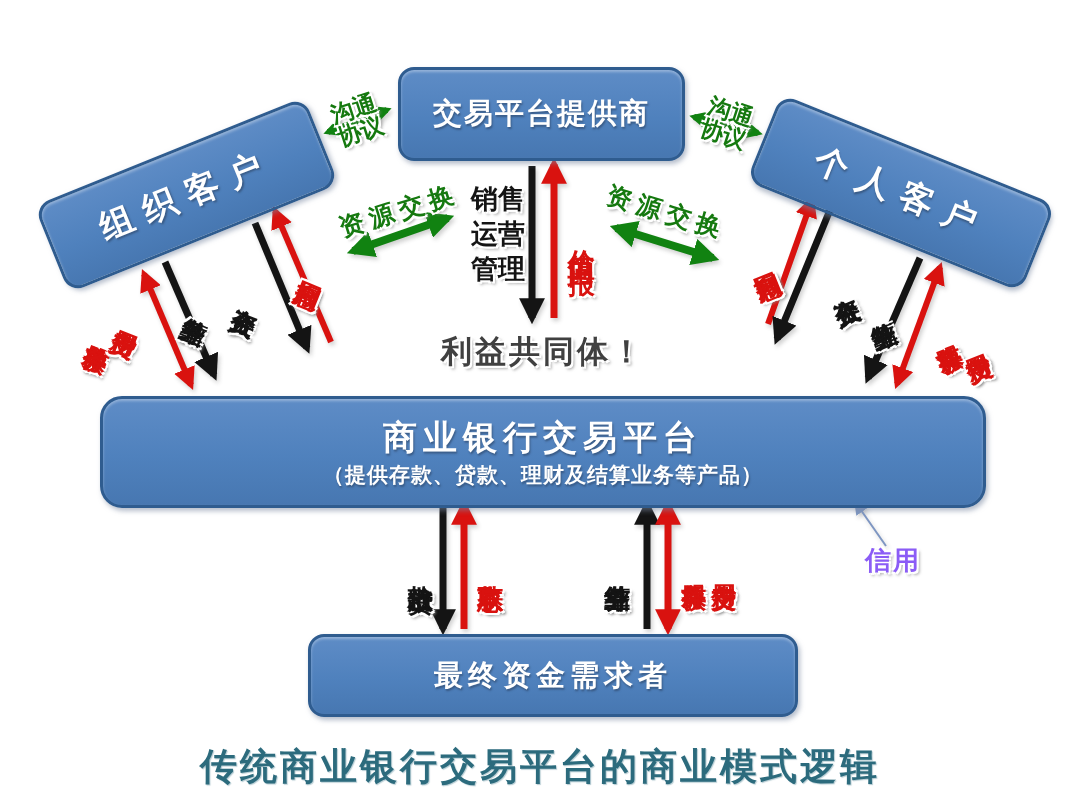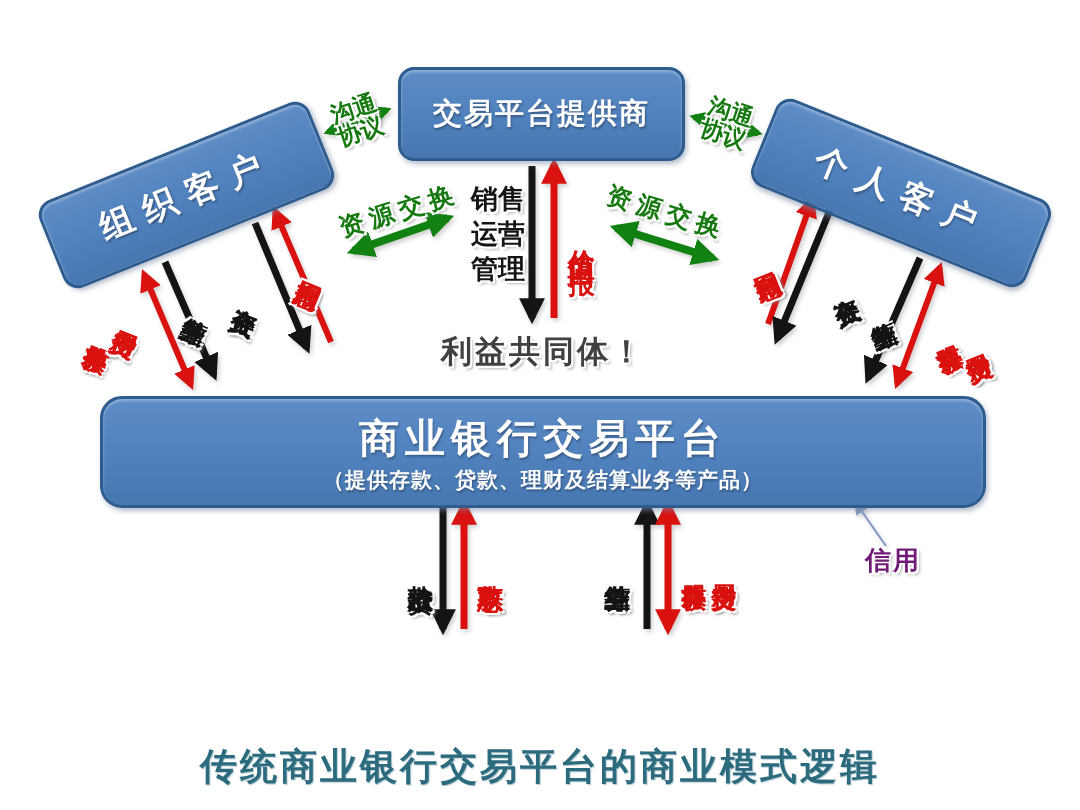--- a/index.html
+++ b/index.html
@@ -77,24 +77,27 @@
 
   <div class="box" style="left:41px;top:148px;width:285px;height:88px;transform:rotate(-22deg);">
     <div class="t" style="font-size:34px;letter-spacing:12px;">组织客户</div>
   </div>
 
   <div class="box" style="left:753px;top:146px;width:290px;height:88px;transform:rotate(22deg);">
     <div class="t" style="font-size:34px;letter-spacing:12px;">个人客户</div>
   </div>
 
   <div class="box" style="left:100px;top:396px;width:880px;height:106px;border-radius:22px;">
-    <div class="t" style="font-size:40px;letter-spacing:6px;">商业银行交易平台</div>
+    <div class="t" style="font-size:34px;letter-spacing:6px;">商业银行交易平台</div>
     <div class="t" style="font-size:21px;font-family:'Liberation Serif',serif;letter-spacing:1px;">（提供存款、贷款、理财及结算业务等产品）</div>
   </div>
 
+  <div class="box" style="left:308px;top:634px;width:484px;height:77px;">
+    <div class="t" style="font-size:29px;letter-spacing:5px;">最终资金需求者</div>
+  </div>
 
   <div class="lbl grn halo wrap2" style="left:357px;top:120px;font-size:23px;transform:translate(-50%,-50%) rotate(-18deg);">沟通协议</div>
   <div class="lbl grn halo wrap2" style="left:727px;top:123px;font-size:23px;transform:translate(-50%,-50%) rotate(18deg);">沟通协议</div>
   <div class="lbl grn halo" style="left:399px;top:210px;font-size:25px;letter-spacing:6px;white-space:nowrap;transform:translate(-50%,-50%) rotate(-17deg);">资源交换</div>
   <div class="lbl grn halo" style="left:667px;top:212px;font-size:25px;letter-spacing:6px;white-space:nowrap;transform:translate(-50%,-50%) rotate(17deg);">资源交换</div>
   <div class="lbl halo" style="left:543px;top:352px;font-size:31px;letter-spacing:3px;color:#404040;white-space:nowrap;">利益共同体！</div>
 
   <div class="lbl blk halo wrap2" style="left:498px;top:235px;font-size:27px;line-height:1.3;text-align:center;">销售运营管理</div>
   <div class="lbl red halo vert" style="left:581px;top:241px;font-size:27px;letter-spacing:7px;">价值回报</div>
 
@@ -109,17 +112,17 @@
   <div class="lbl blk halo vert" style="left:872px;top:306px;font-size:25px;transform:translate(-50%,-50%) rotate(-22deg);">业务结算</div>
   <div class="lbl red halo vert" style="left:938px;top:330px;font-size:25px;transform:translate(-50%,-50%) rotate(-22deg);">获得服务</div>
   <div class="lbl red halo vert" style="left:967px;top:339px;font-size:25px;transform:translate(-50%,-50%) rotate(-22deg);">支付费用</div>
 
   <div class="lbl blk halo vert" style="left:420px;top:566px;font-size:26px;">放出贷款</div>
   <div class="lbl red halo vert" style="left:490px;top:565px;font-size:26px;">获取本息</div>
   <div class="lbl blk halo vert" style="left:617px;top:565px;font-size:26px;">结算业务</div>
   <div class="lbl red halo vert" style="left:694px;top:565px;font-size:25px;">获得服务</div>
   <div class="lbl red halo vert" style="left:724px;top:565px;font-size:25px;">支付费用</div>
 
-  <div class="lbl halo" style="left:893px;top:561px;font-size:26px;letter-spacing:2px;color:#701a75;white-space:nowrap;">信用</div>
+  <div class="lbl halo" style="left:893px;top:561px;font-size:26px;letter-spacing:2px;color:#8b5cf6;white-space:nowrap;">信用</div>
 
   <div class="caption" style="left:0;top:742px;width:1080px;text-align:center;font-size:37px;letter-spacing:3px;">传统商业银行交易平台的商业模式逻辑</div>
 
 </div>
 
 </body></html>

